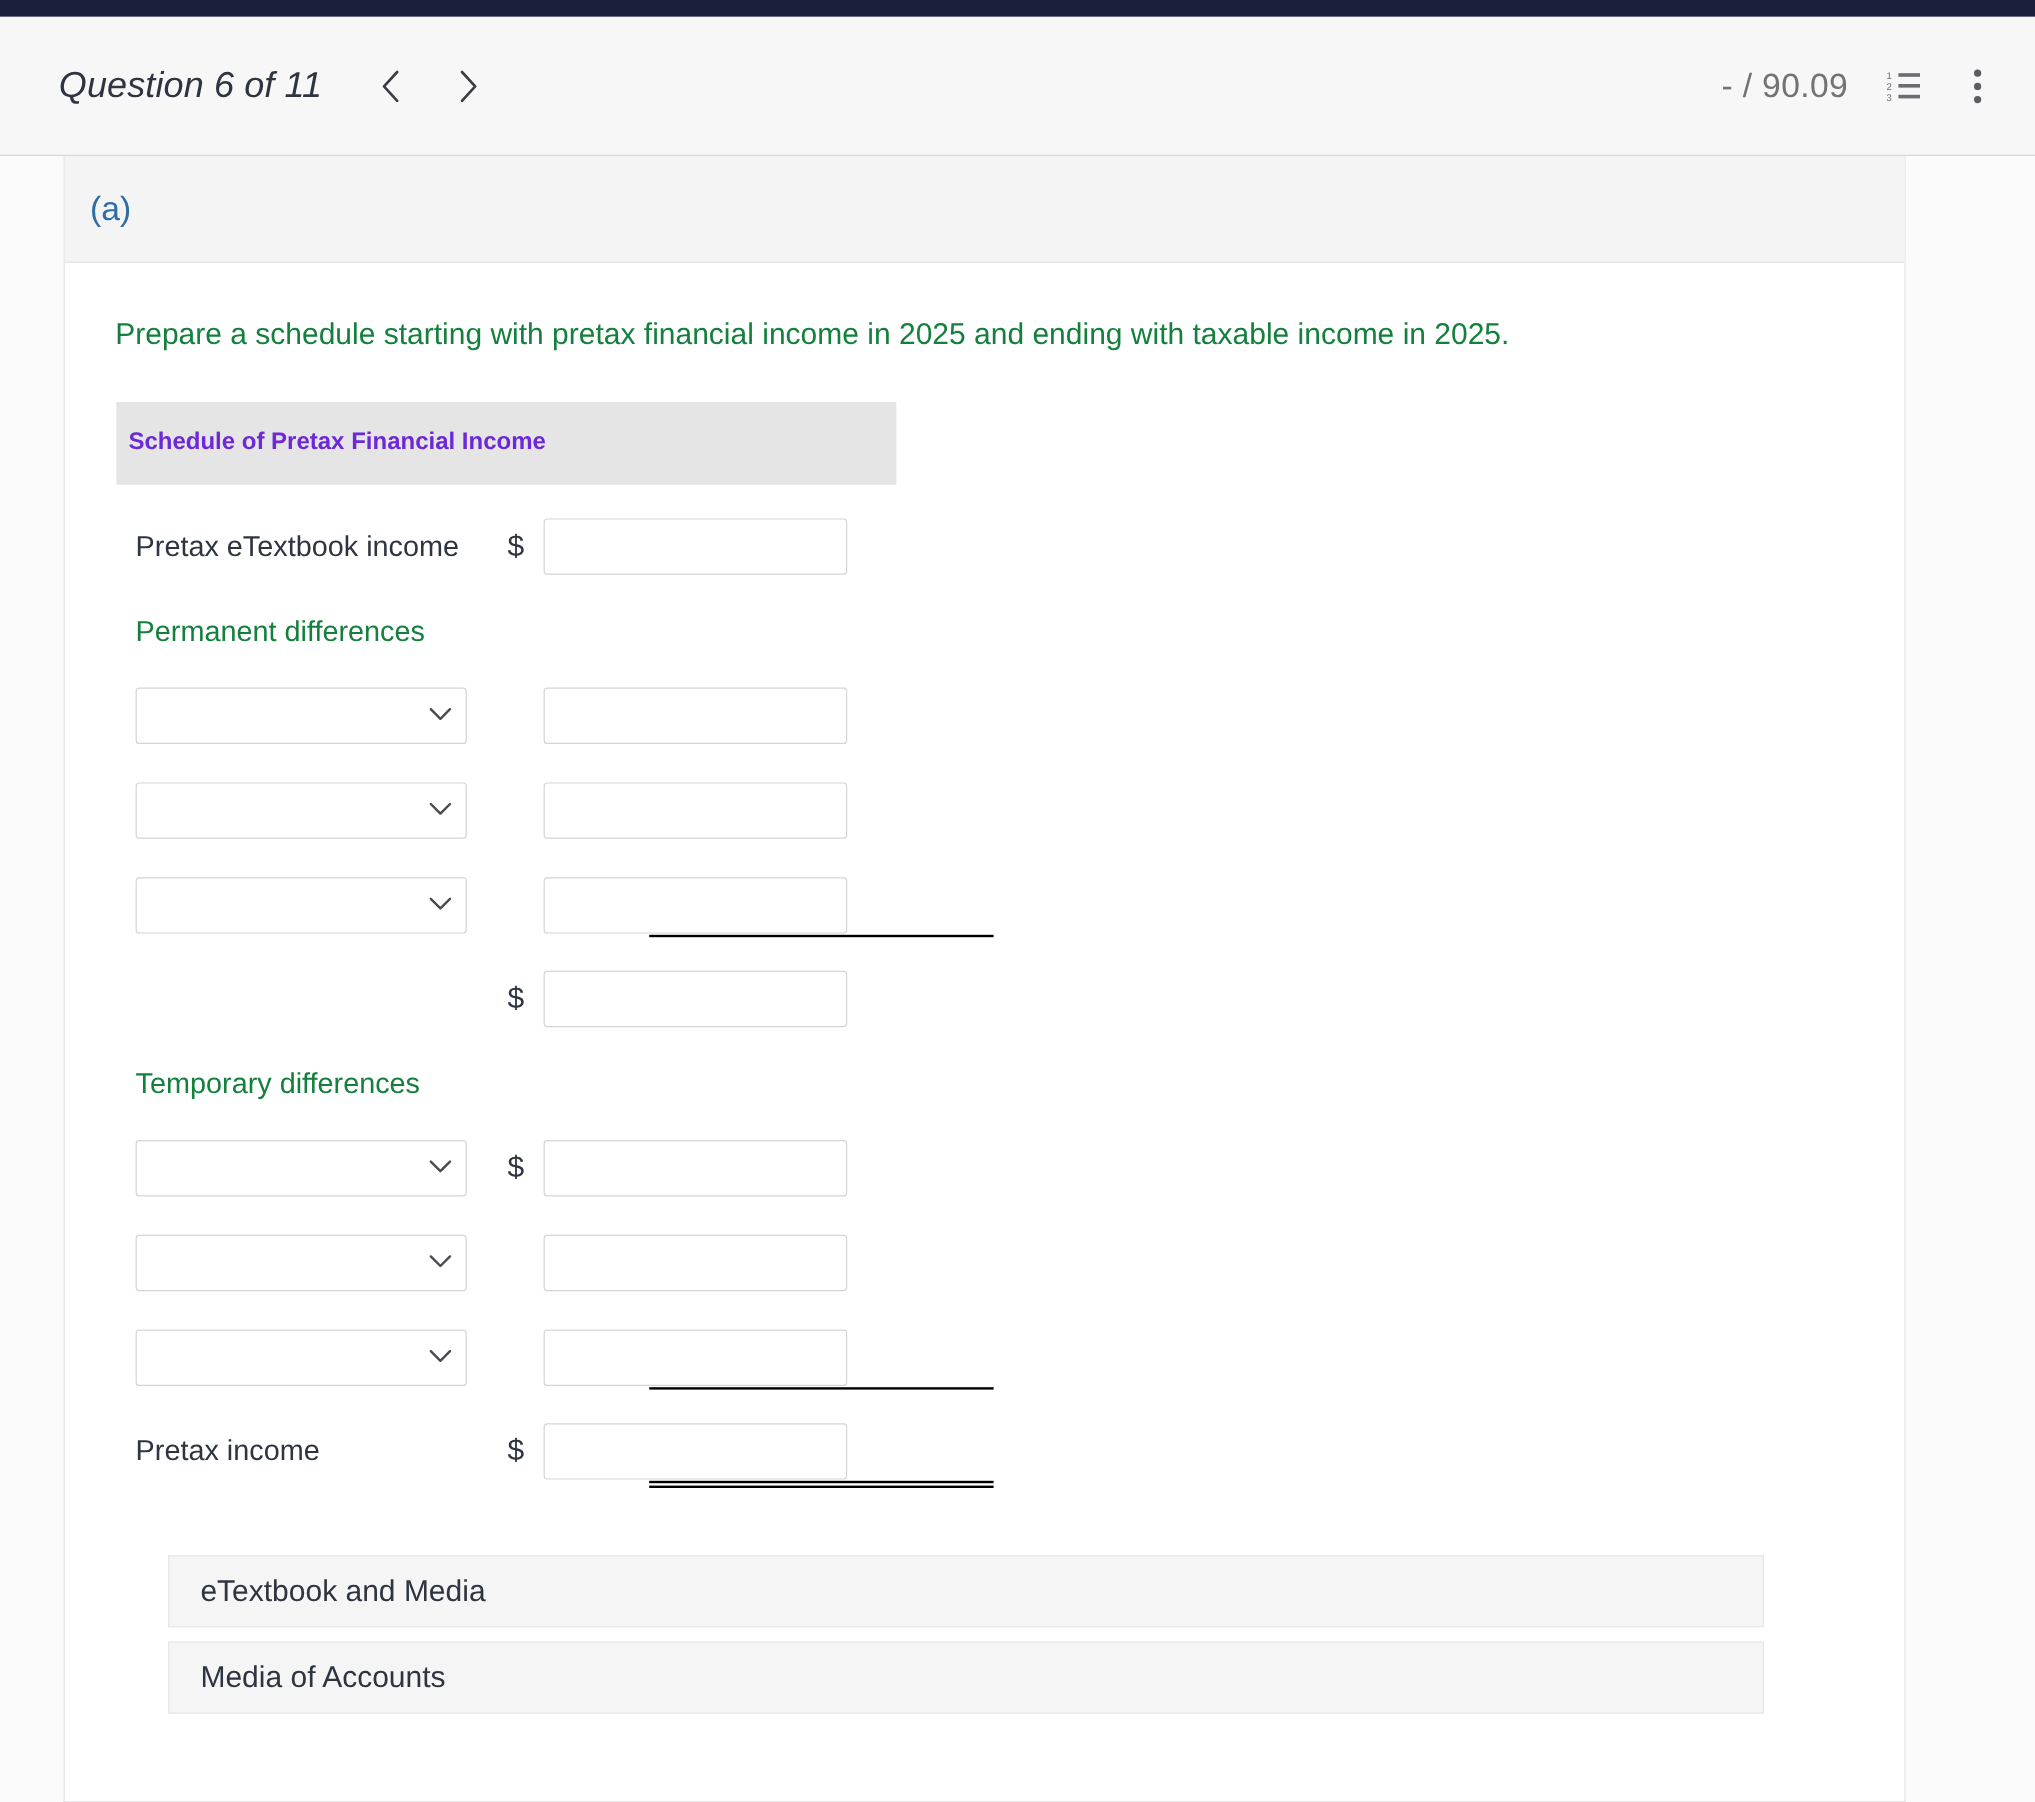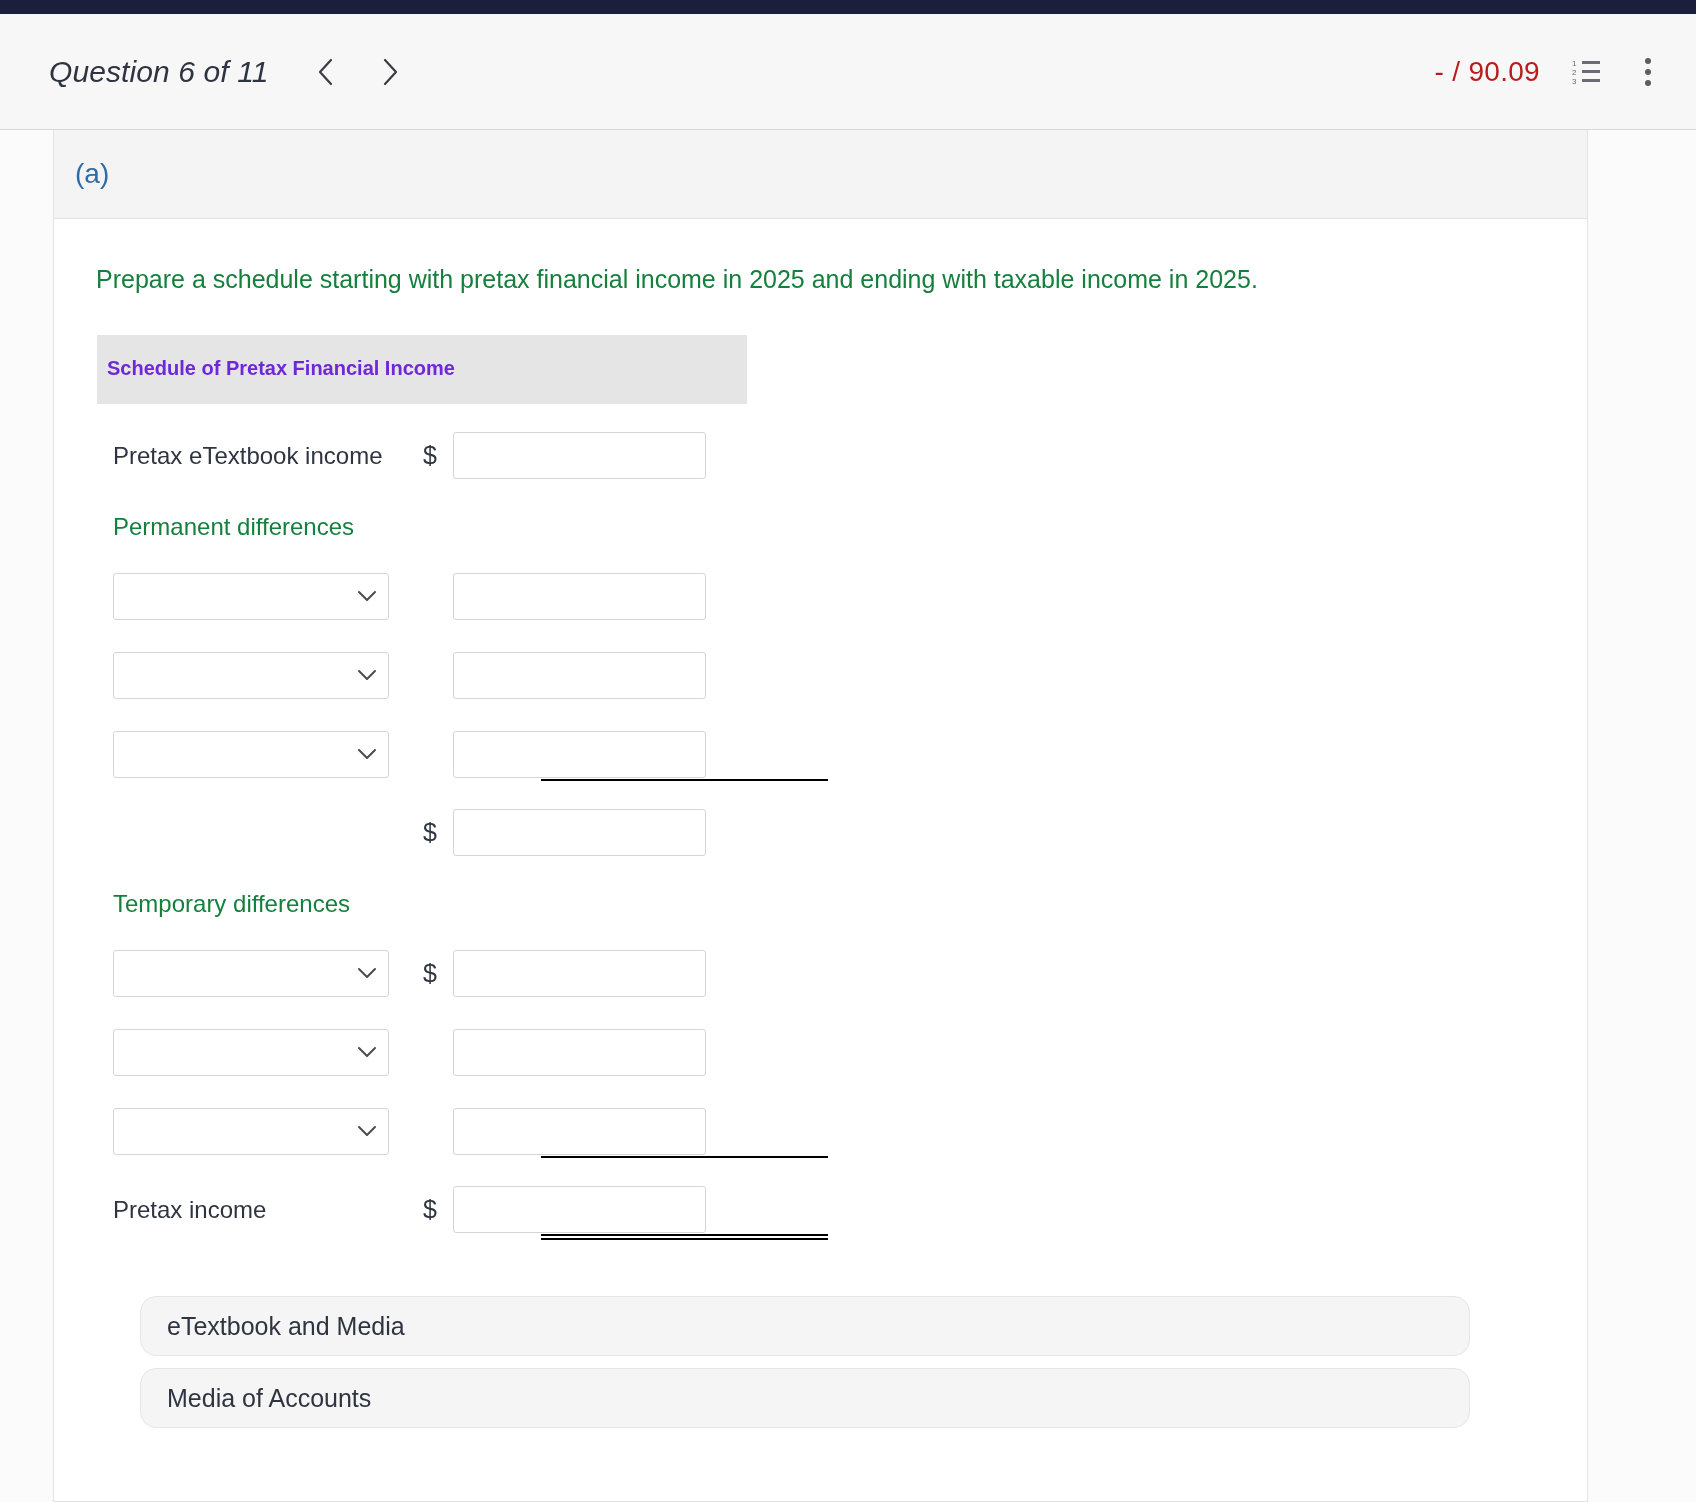--- a/index.html
+++ b/index.html
@@ -50,21 +50,21 @@
   }
   .chev svg { display: block; }
   .header-right {
     margin-left: auto;
     display: flex;
     align-items: center;
     gap: 32px;
   }
   .score {
     font-size: 28px;
-    color: #b91c1c;
+    color: #737373;
     white-space: nowrap;
     letter-spacing: .3px;
     margin-left: 27px;
   }
   .numlist-icon { width: 30px; height: 28px; cursor: pointer; }
   .kebab {
     width: 28px; height: 34px;
     display: flex; flex-direction: column;
     align-items: center; justify-content: center;
     gap: 5px; cursor: pointer;
@@ -215,21 +215,21 @@
     height: 6px;
     border-top: 2px solid #000;
     border-bottom: 2px solid #000;
   }
 
   
   .btn-stack { margin: 60px 0 0 44px; width: 1330px; }
   .wide-btn {
     background: #f5f5f6;
     border: 1px solid #e6e6e8;
-    border-radius: 16px;
+    border-radius: 0;
     height: 60px;
     display: flex;
     align-items: center;
     padding-left: 26px;
     font-size: 25px;
     color: #2e3440;
     margin-bottom: 12px;
     cursor: pointer;
     user-select: none;
   }

